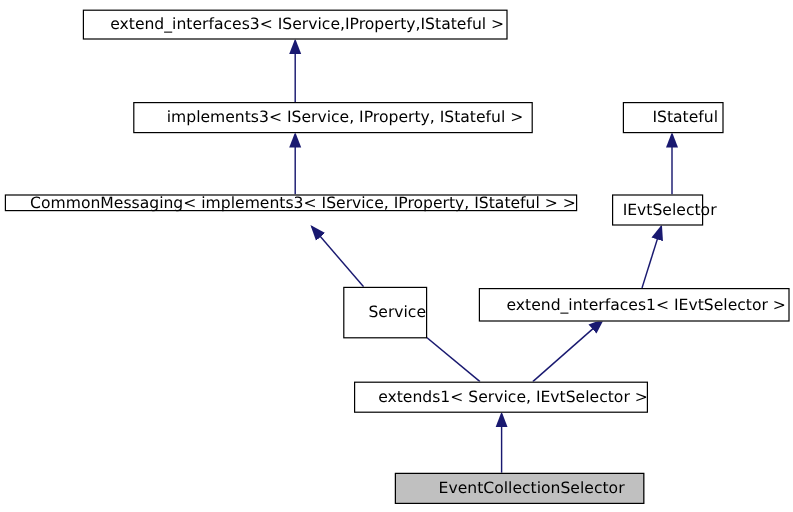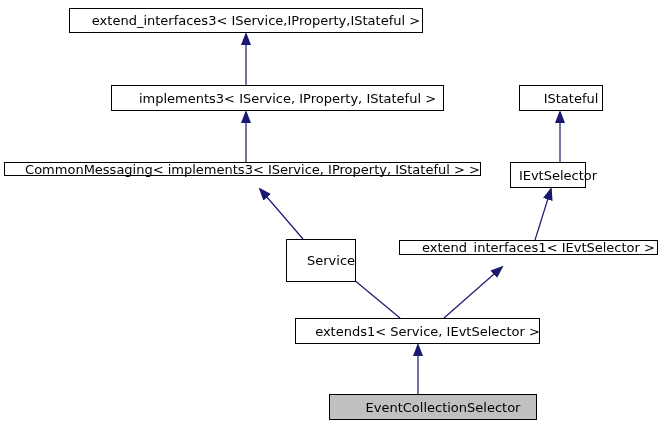--- a/index.html
+++ b/index.html
@@ -42,21 +42,21 @@
     border-width: 1.5px;
     cursor: default;
   }
   
   .n-extend-interfaces3      { left: 69px;  top: 8px;   width: 354px; height: 25px; }
   .n-implements3             { left: 87px;  top: 85px;  width: 333px; height: 26px; margin-left: 24px; }
   .n-commonmessaging         { left: 4px;   top: 162px; width: 477px; height: 14px; }
   .n-iinterface              { left: 519px; top: 85px;  width: 84px;  height: 26px; }
   .n-ievtselector            { left: 510px; top: 162px; width: 76px; height: 26px; }
   .n-service                 { left: 274px; top: 239px; width: 70px;  height: 43px; margin-left: 12px; }
-  .n-extend-interfaces1      { left: 399px; top: 240px; width: 259px; height: 15px; }
+  .n-extend-interfaces1      { left: 399px; top: 240px; width: 259px; height: 28px; }
   .n-extends1                { left: 295px; top: 318px; width: 245px; height: 26px; }
   .n-eventcollectionselector { left: 329px; top: 394px; width: 208px; height: 26px; }
 </style>
 </head>
 <body>
 
 <div class="canvas">
 
   <svg class="edges-svg" width="661" height="427" viewBox="0 0 661 427" xmlns="http://www.w3.org/2000/svg">
     <defs>

